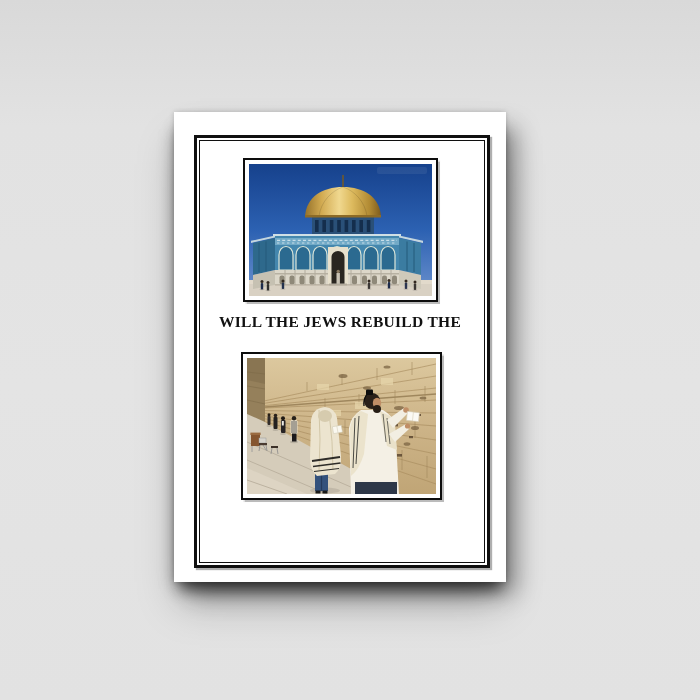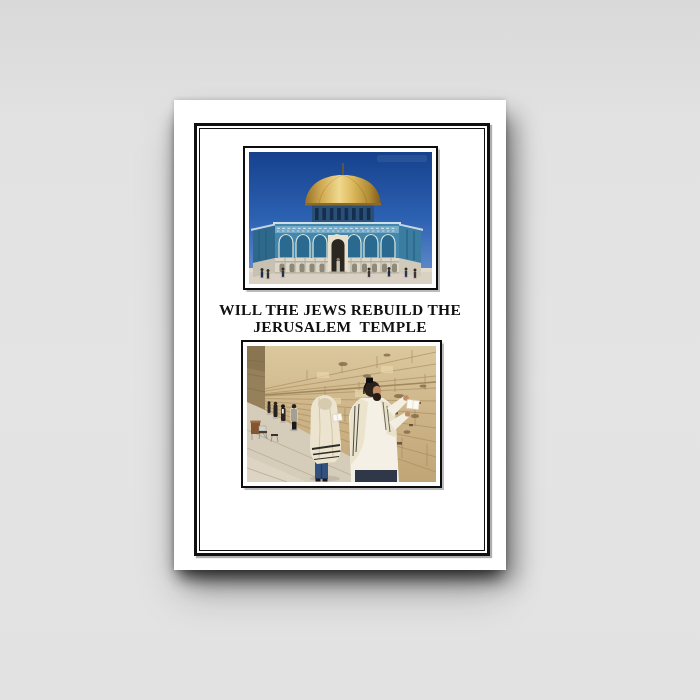--- a/index.html
+++ b/index.html
@@ -8,21 +8,21 @@
     overflow: hidden;
     font-family: "Liberation Serif", serif;
   }
   .stage {
     position: relative;
     width: 700px; height: 700px;
     background: linear-gradient(180deg, #d9d9d9 0%, #e2e2e2 18%, #e4e4e4 55%, #e2e2e2 100%);
   }
   .cover {
     position: absolute;
-    left: 174px; top: 100px;
+    left: 174px; top: 112px;
     width: 332px; height: 470px;
     background: #ffffff;
     box-shadow:
       0 0 5px rgba(0,0,0,0.18),
       0 12px 14px -5px rgba(0,0,0,0.55),
       12px 14px 22px -2px rgba(0,0,0,0.35),
       -6px 12px 18px -8px rgba(0,0,0,0.22),
       0 26px 40px -6px rgba(0,0,0,0.25);
   }
   .border-frame {
@@ -222,21 +222,20 @@
               <ellipse cx="166" cy="126" rx="2.6" ry="0.8" fill="#00000026"></ellipse>
               <rect x="164.8" y="119.5" width="2.4" height="6.5" rx="1" fill="#3b3734"></rect>
               <circle cx="166" cy="117.9" r="1.5" fill="#32281f"></circle>
             </g>
         </g>
       </svg>
     </div>
 
     <div class="title">
       <div class="line">WILL THE JEWS REBUILD THE</div>
-      <div class="line">JERUSALEM  TEMPLE</div>
     </div>
 
     <div class="photo-frame bottom">
       <svg width="189" height="136" viewBox="0 0 189 136" role="img" aria-label="Worshippers praying at the Western Wall">
         <defs>
           <linearGradient id="wallGrad" x1="0" y1="0" x2="0" y2="1">
             <stop offset="0" stop-color="#dcc89e"></stop>
             <stop offset="0.5" stop-color="#cdb488"></stop>
             <stop offset="1" stop-color="#c0a576"></stop>
           </linearGradient>

